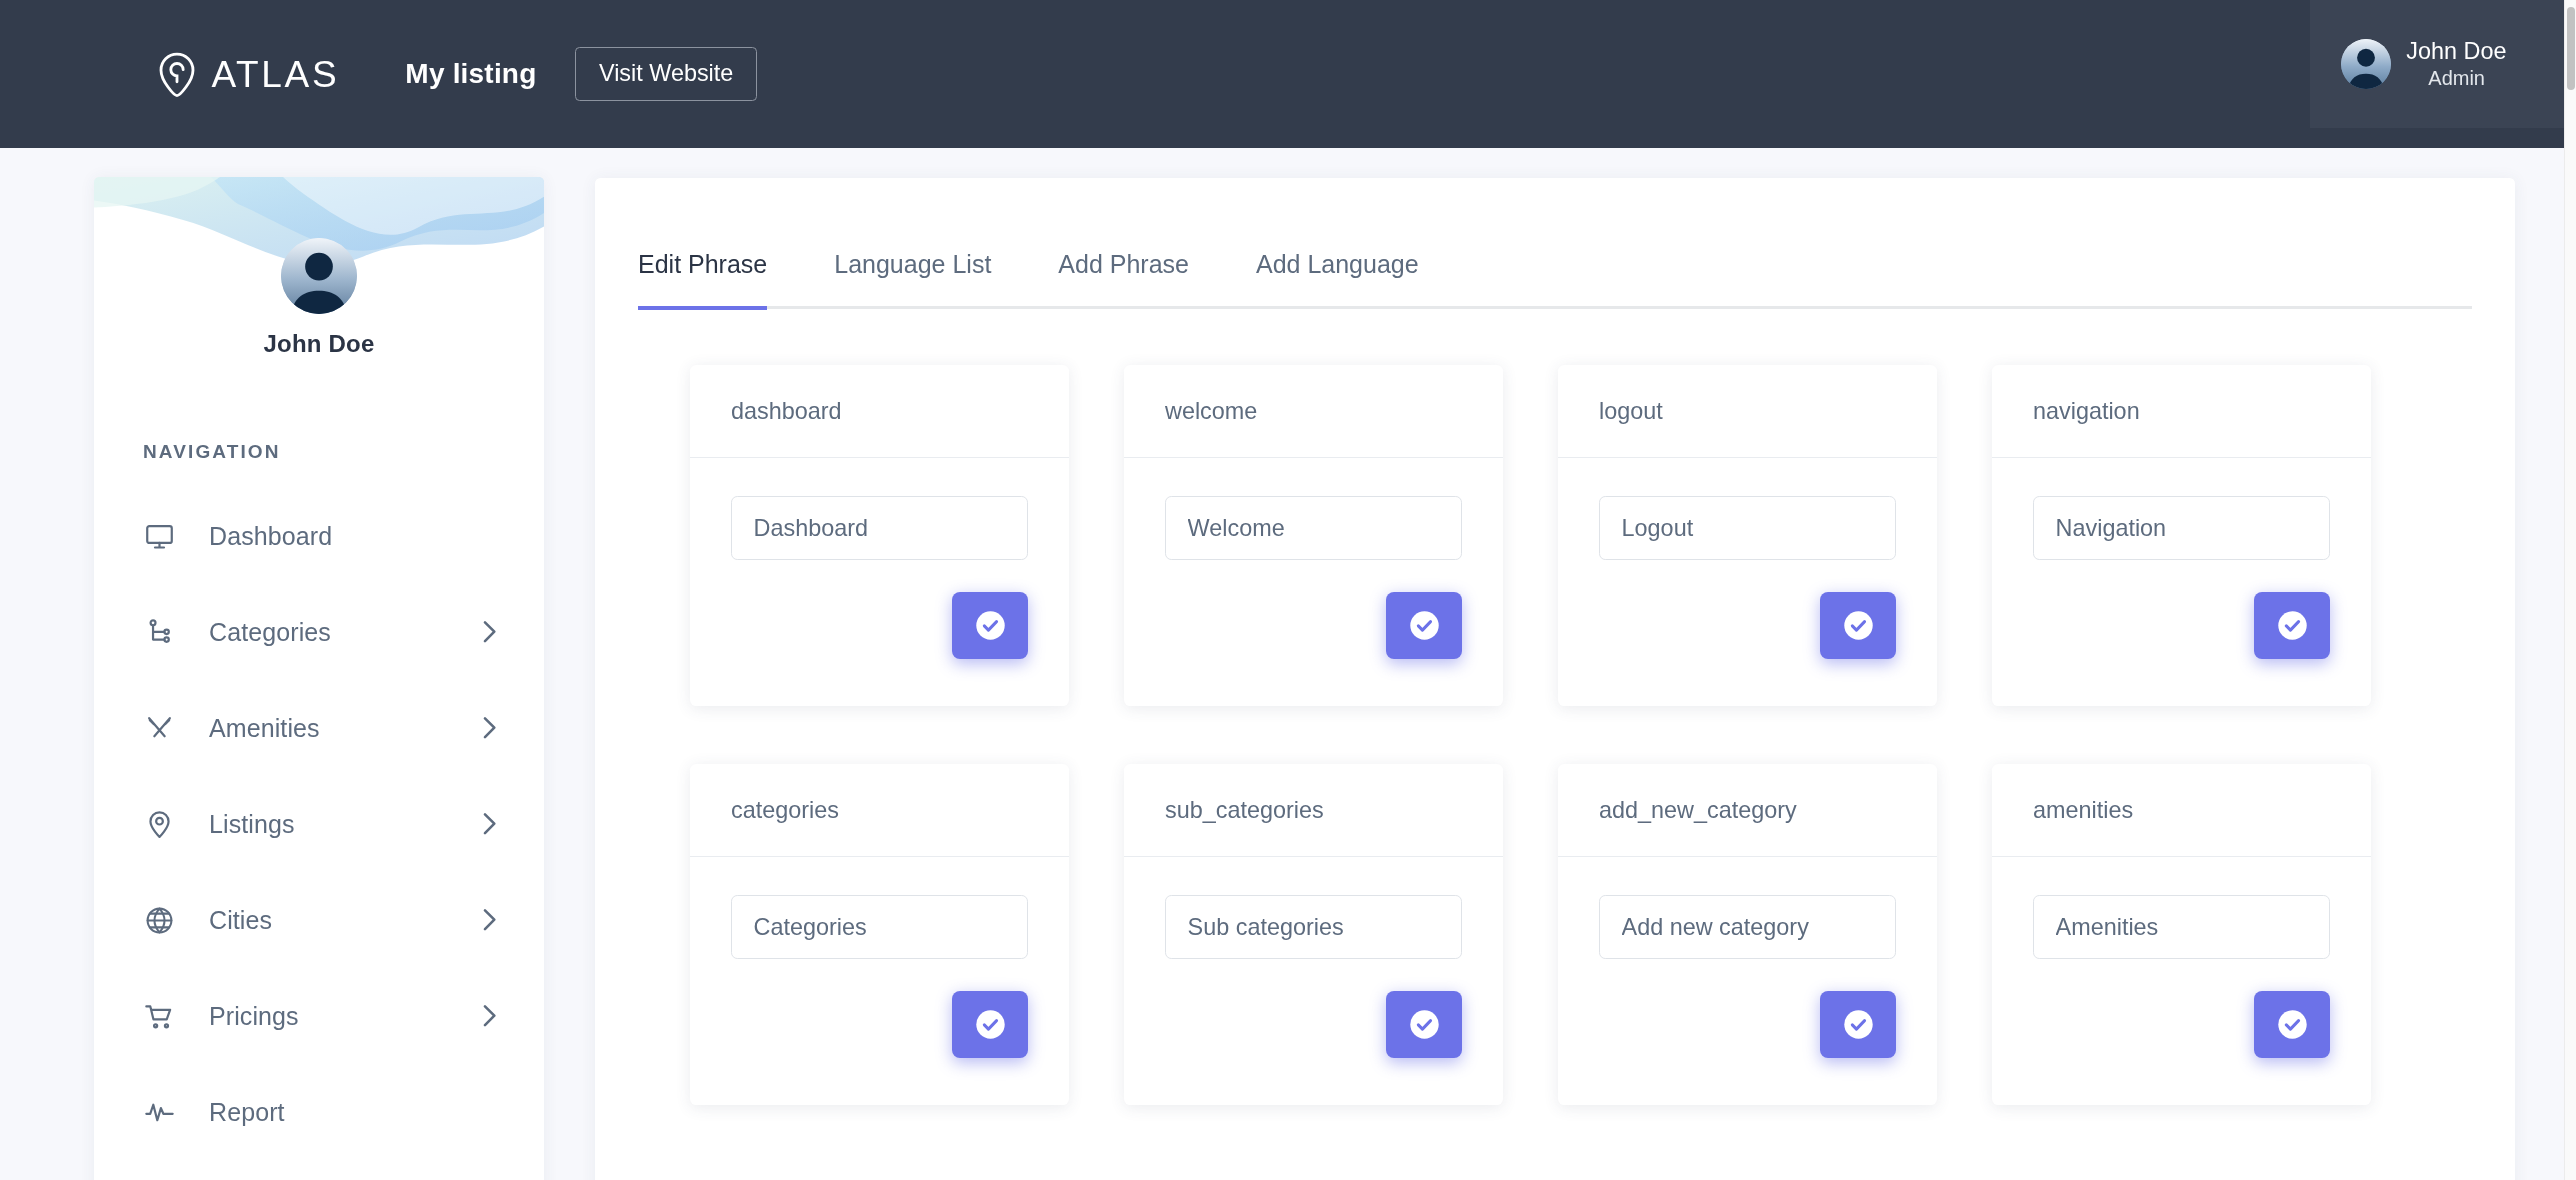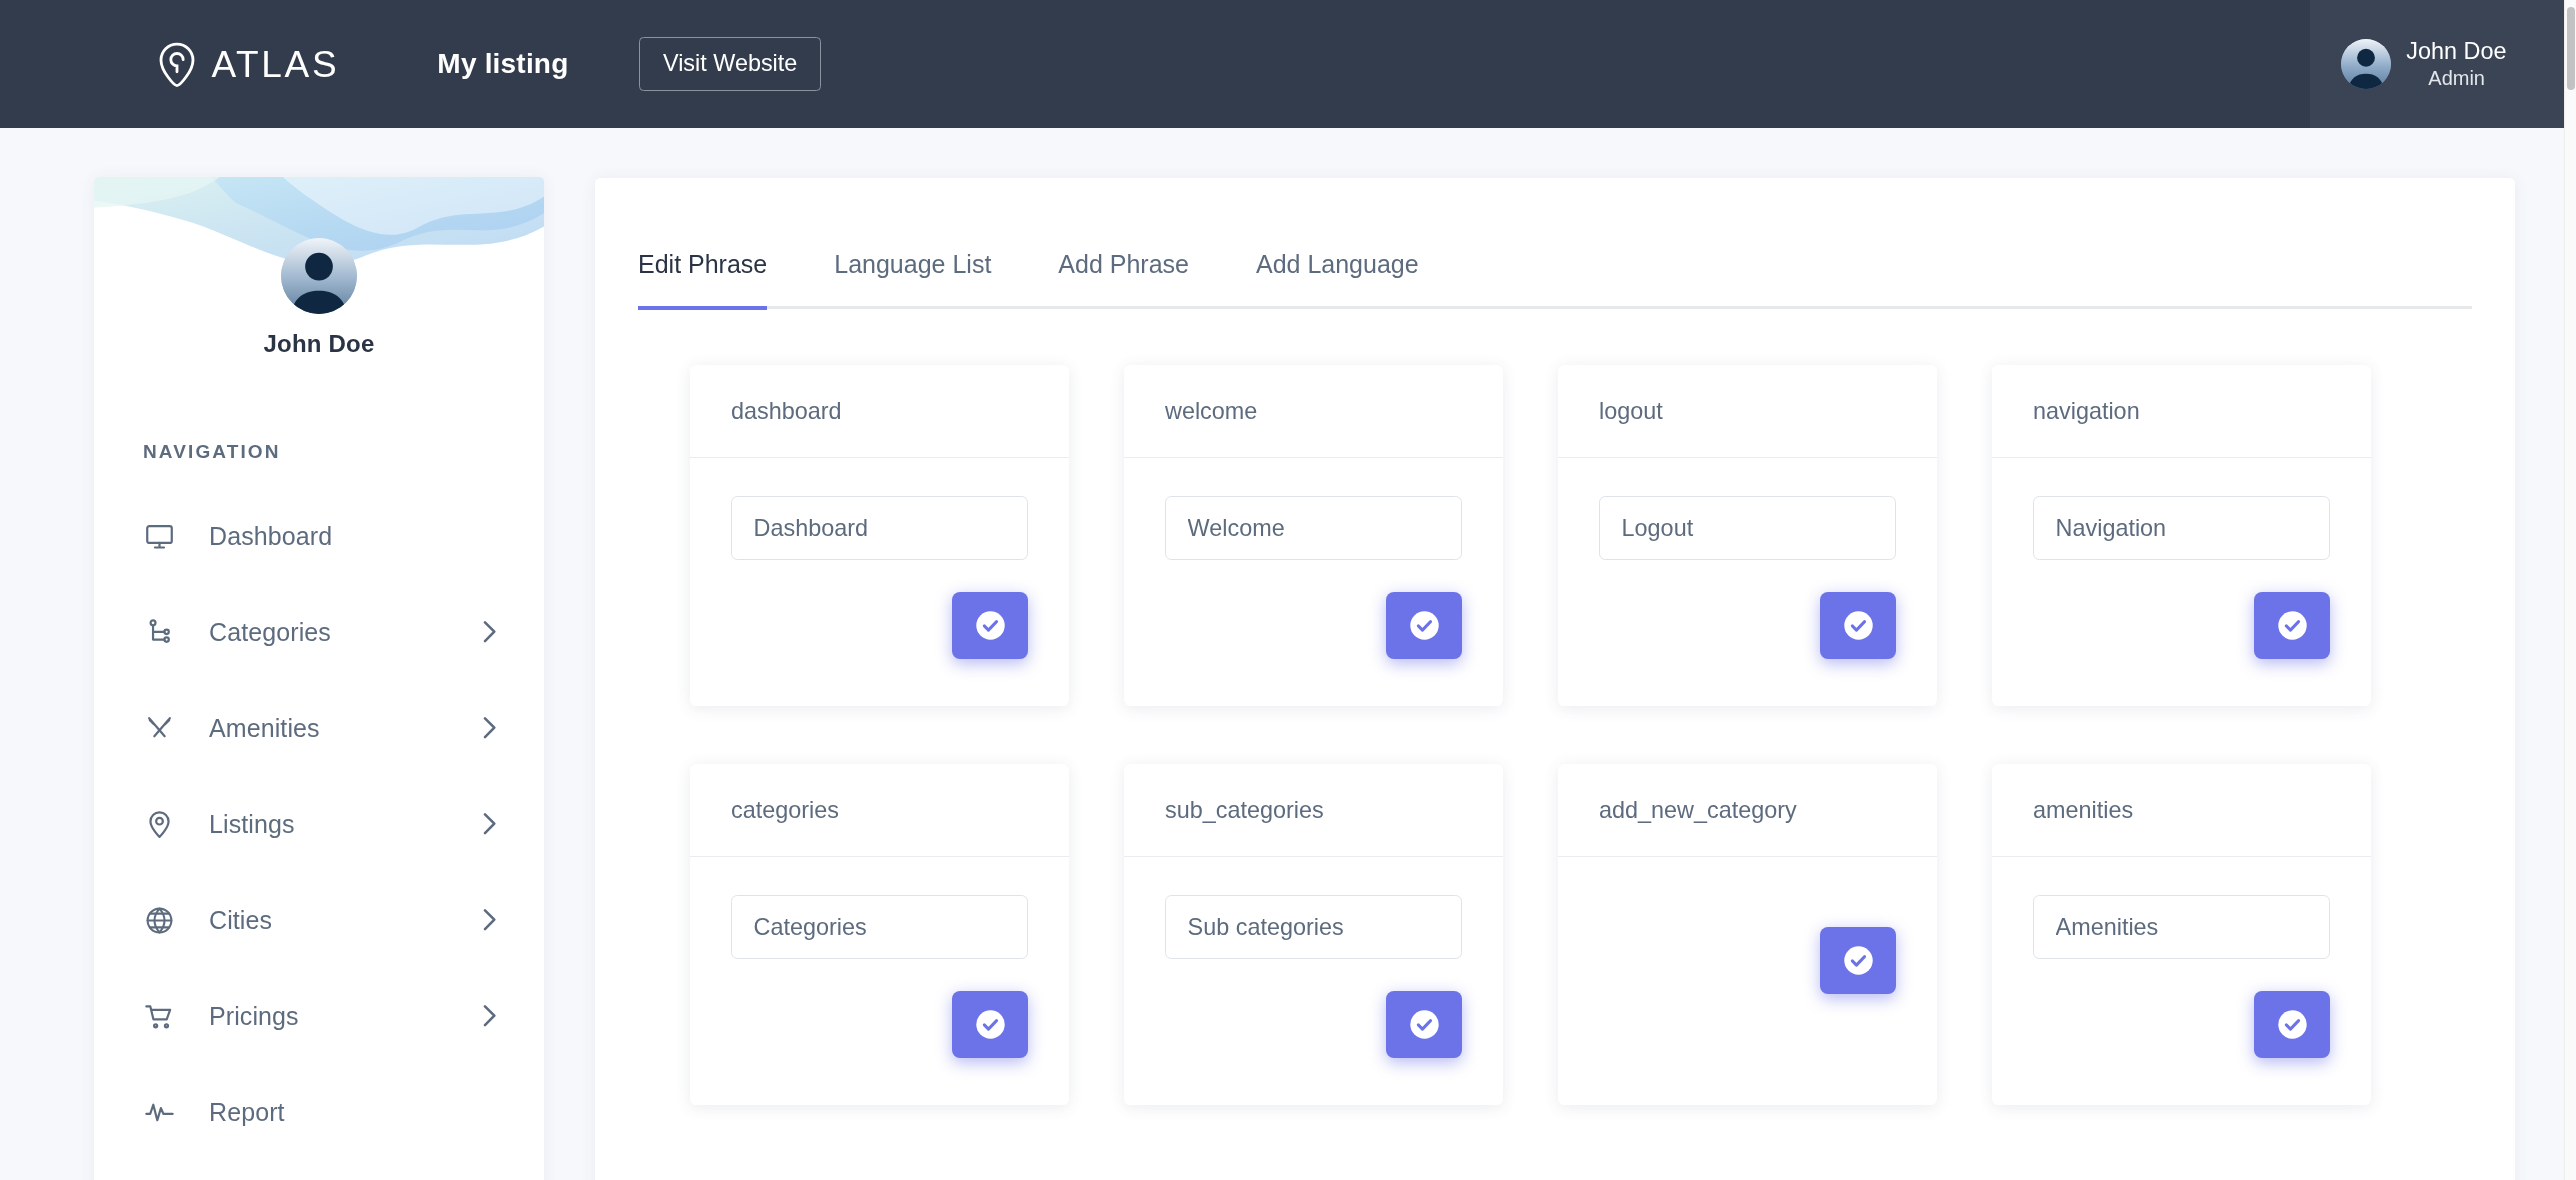--- a/index.html
+++ b/index.html
@@ -9,25 +9,24 @@
     overflow: hidden;
     background: #f7f8fc;
     font-family: "Liberation Sans", sans-serif;
   }
 
   
   .topbar {
     position: absolute;
     top: 0; left: 0;
     width: 2564px;
-    height: 128px;
+    height: 148px;
     background: #333c4c;
     display: flex;
     align-items: center;
-    gap: 32px;
   }
   .brand {
     display: flex;
     align-items: center;
     margin-left: 157px;
     gap: 14.4px;
   }
   .brand-icon { width: 40px; height: 45px; display: block; }
   .brand-text {
     color: #ffffff;
@@ -533,20 +532,21 @@
                 </svg>
             </span>
           </button>
         </div>
       </div>
     </div>
 
     <div class="phrase-card">
       <div class="card-head">add_new_category</div>
       <div class="card-body">
+        <input class="phrase-input" type="text" value="Add new category" style="">
         <div class="card-actions">
           <button class="save-btn">
             <span>
               <svg viewBox="0 0 24 24" xmlns="http://www.w3.org/2000/svg">
                   <circle cx="12" cy="12" r="11" fill="#ffffff"></circle>
                   <path d="M7.2 12.3l3.2 3.3 6.3-6.6" fill="none" stroke="#6c72e8" stroke-width="2.3" stroke-linecap="round" stroke-linejoin="round"></path>
                 </svg>
             </span>
           </button>
         </div>

